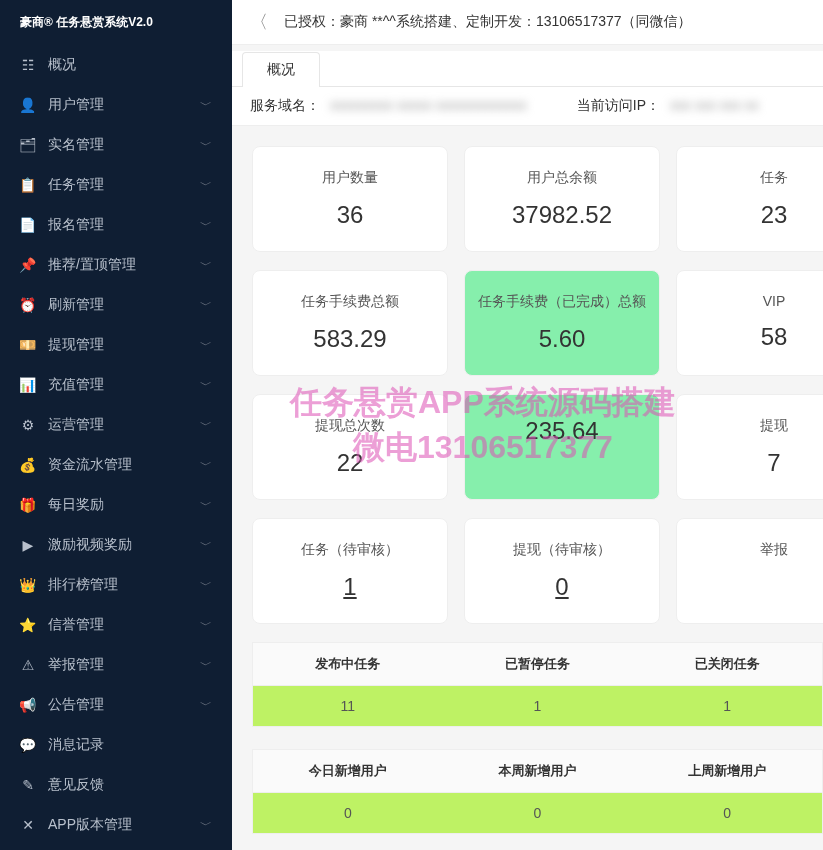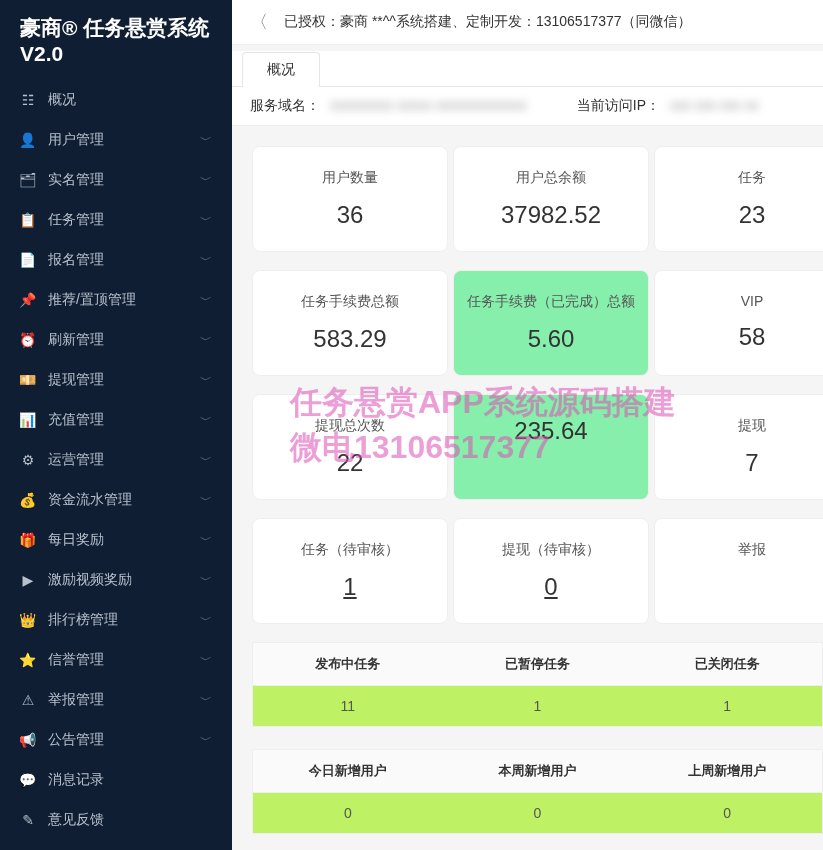--- a/index.html
+++ b/index.html
@@ -1,48 +1,48 @@
 <!DOCTYPE html>
 <html><head>
 <meta charset="utf-8">
 <style>
 * { margin: 0; padding: 0; box-sizing: border-box; }
 body { font-family: -apple-system, "PingFang SC", "Microsoft YaHei", sans-serif; background: #fff; width: 823px; height: 850px; overflow: hidden; display: flex; }
 .sidebar { width: 232px; background: #0f1e33; color: #fff; height: 100%; overflow-y: auto; flex-shrink: 0; position: relative; }
 .sidebar::-webkit-scrollbar { width: 8px; }
 .sidebar::-webkit-scrollbar-track { background: #d0d0d0; }
 .sidebar::-webkit-scrollbar-thumb { background: #888; }
-.logo { padding: 14px 20px; font-size: 21px; font-weight: bold; color: #fff; border-bottom: 0; }
+.logo { padding: 14px 20px; font-size: 12px; font-weight: bold; color: #fff; border-bottom: 0; }
 .menu { list-style: none; }
 .menu-item { display: flex; align-items: center; padding: 11px 20px; color: #b8c0cc; font-size: 14px; cursor: pointer; position: relative; }
 .menu-item .icon { width: 16px; height: 16px; margin-right: 12px; display: inline-flex; align-items: center; justify-content: center; font-size: 14px; }
 .menu-item .label { flex: 1; }
 .menu-item .chevron { font-size: 12px; color: #6b7380; }
 .main { flex: 1; display: flex; flex-direction: column; overflow: hidden; background: #f5f5f5; }
 .topbar { background: #fff; padding: 10px 18px; display: flex; align-items: center; border-bottom: 1px solid #eee; font-size: 14px; color: #333; }
 .back-arrow { font-size: 18px; color: #888; margin-right: 16px; cursor: pointer; }
 .tabs { background: #fff; display: flex; border-bottom: 1px solid #e6e6e6; margin-top: 6px; }
 .tab { padding: 8px 24px; font-size: 14px; color: #333; border-top: 1px solid #e6e6e6; border-left: 1px solid #e6e6e6; border-right: 1px solid #e6e6e6; border-radius: 4px 4px 0 0; background: #fff; margin-left: 10px; position: relative; top: 1px; }
 .info-row { background: #fff; padding: 10px 18px; font-size: 14px; color: #333; border-bottom: 1px solid #eee; display: flex; }
 .info-row .blur { filter: blur(4px); color: #999; margin: 0 10px; }
 .info-row .label2 { margin-left: 40px; }
 .content { flex: 1; overflow: auto; padding: 20px 0 20px 20px; }
-.cards { display: flex; gap: 5px; margin-bottom: 18px; }
+.cards { display: flex; gap: 16px; margin-bottom: 18px; }
 .card { background: #fff; border: 1px solid #eee; border-radius: 8px; width: 196px; flex-shrink: 0; text-align: center; padding: 22px 10px; }
 .card.highlight { background: #86efac; }
 .card-title { font-size: 14px; color: #555; margin-bottom: 14px; }
 .card-value { font-size: 24px; color: #333; font-weight: 400; }
 .card-value.underline { text-decoration: underline; }
 .table-section { margin-top: 8px; }
 .table-row { display: flex; background: #bef264; border: 1px solid #eee; }
 .table-row.header { background: #fafafa; font-weight: bold; }
 .table-cell { flex: 1; text-align: center; padding: 12px 8px; font-size: 14px; color: #555; }
 .table-row.header .table-cell { color: #333; font-size: 13px; }
 .table-row + .table-row { border-top: none; }
-.watermark { position: absolute; top: 380px; left: 290px; font-size: 32px; font-weight: bold; color: rgba(220, 80, 180, 0.55); pointer-events: none; text-align: left; line-height: 1.4; z-index: 100; }
+.watermark { position: absolute; top: 380px; left: 290px; font-size: 32px; font-weight: bold; color: rgba(220, 80, 180, 0.55); pointer-events: none; text-align: center; line-height: 1.4; z-index: 100; }
 </style>
 </head>
 <body>
 
 <div class="sidebar">
   <div class="logo">豪商® 任务悬赏系统V2.0</div>
   <ul class="menu" id="menu">
       <li class="menu-item">
         <span class="icon">☷</span>
         <span class="label">概况</span>

